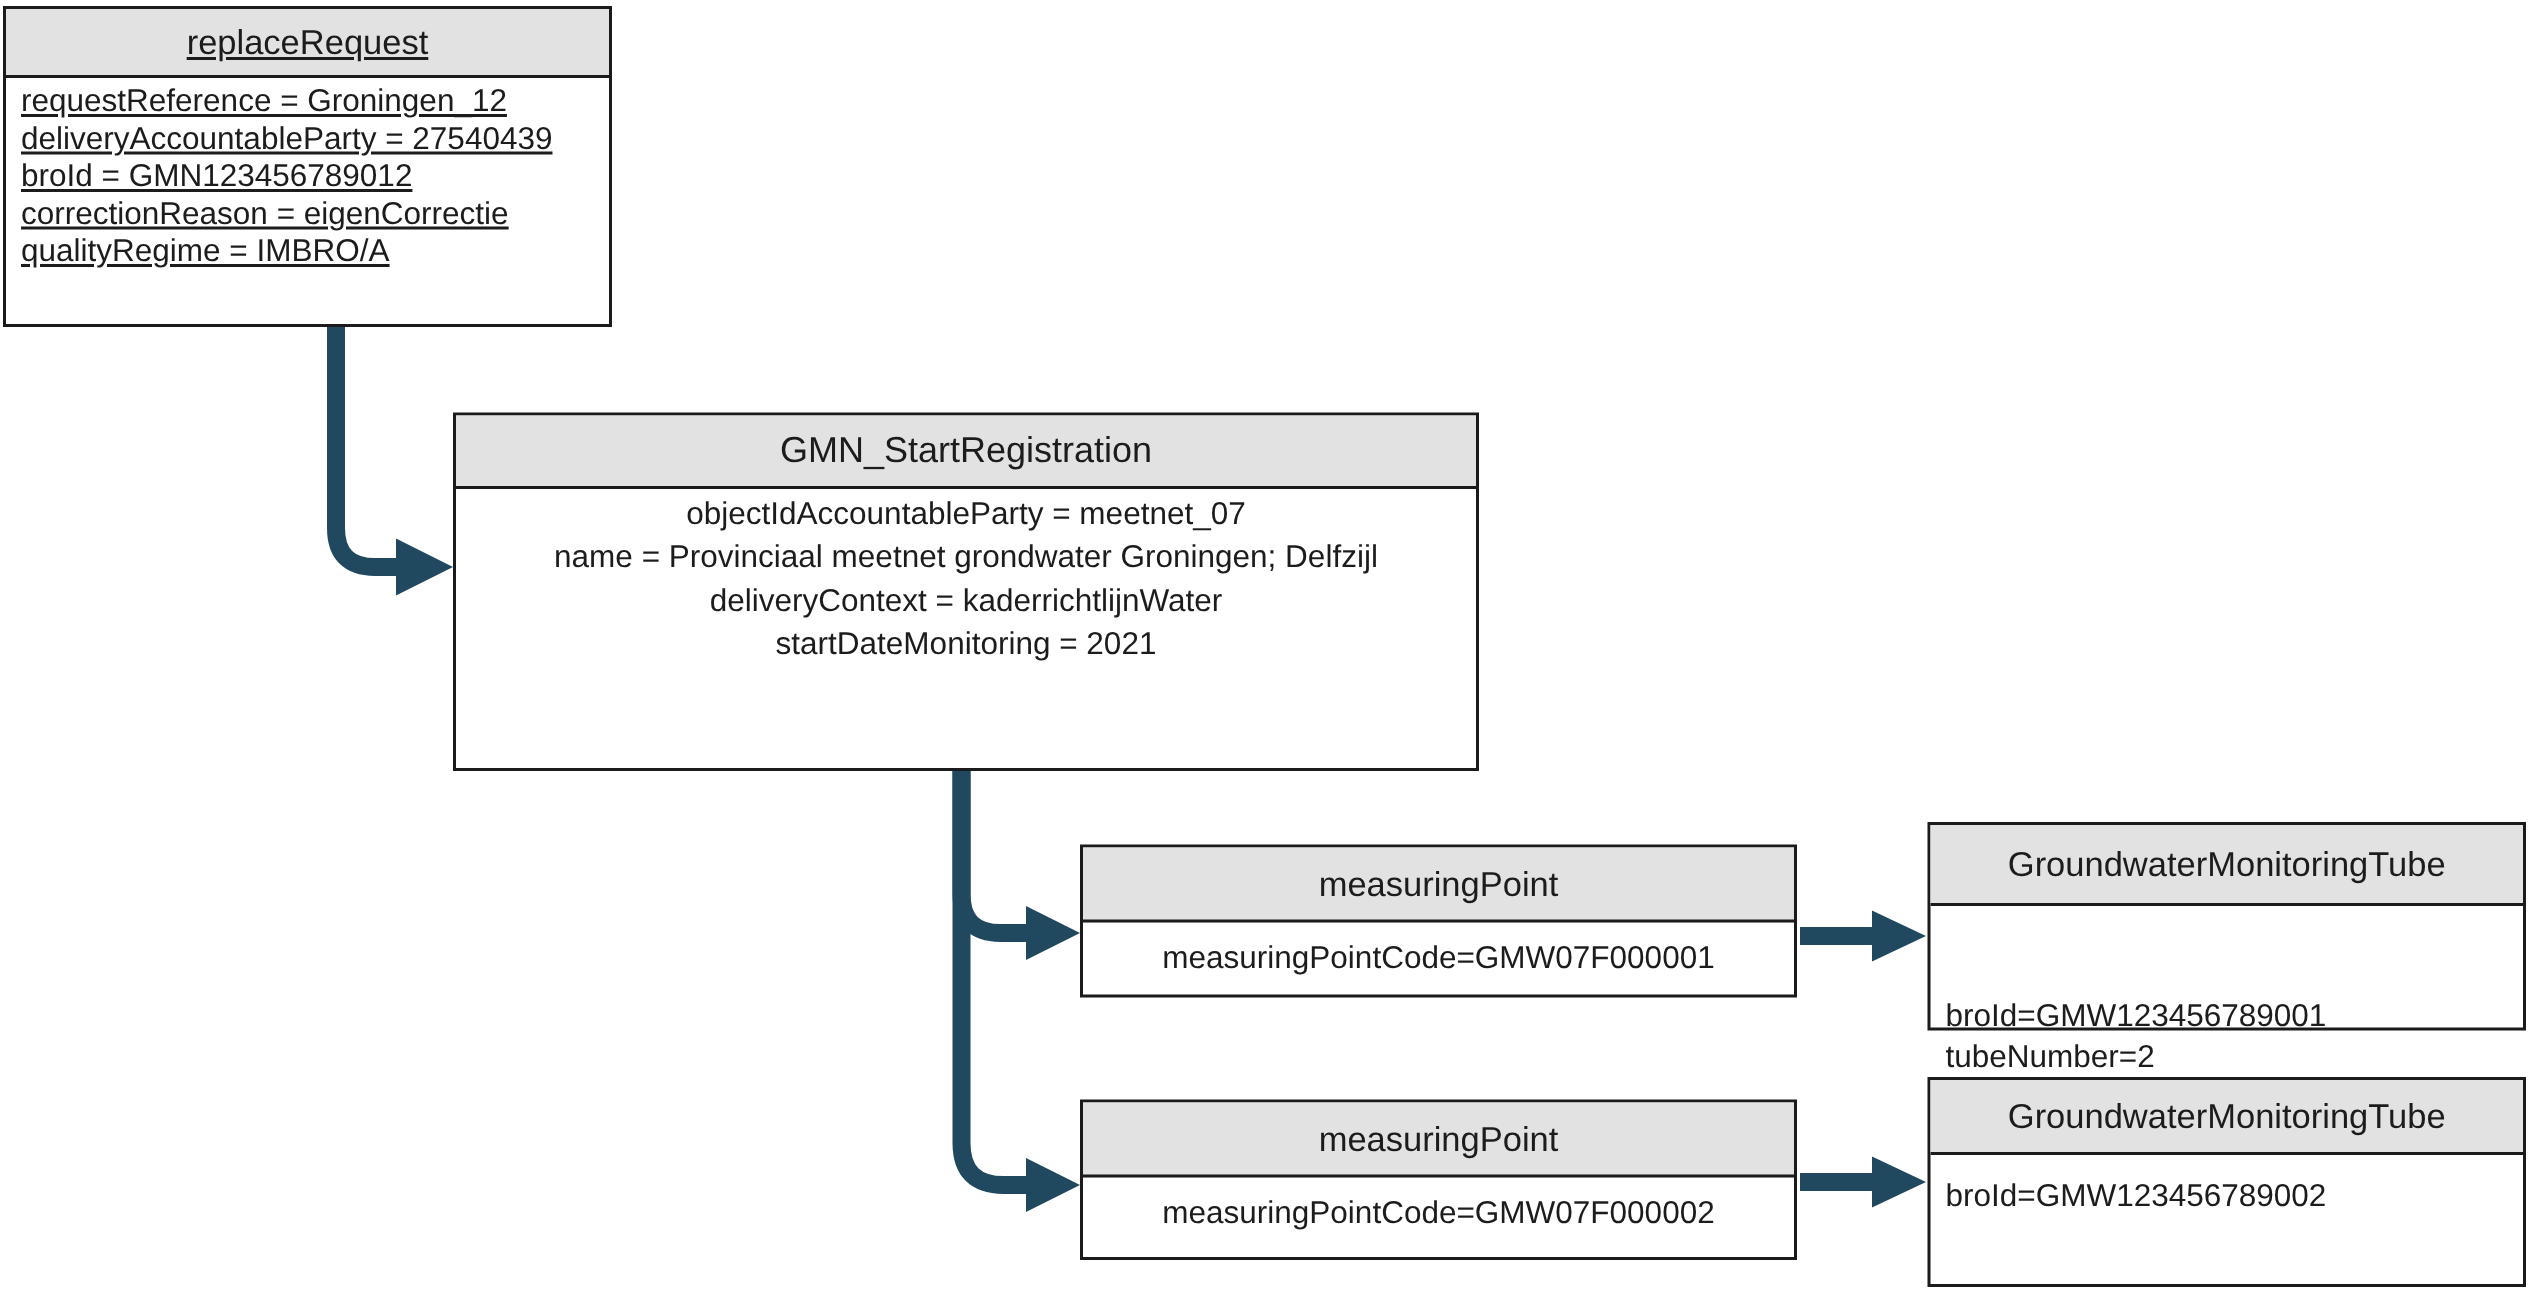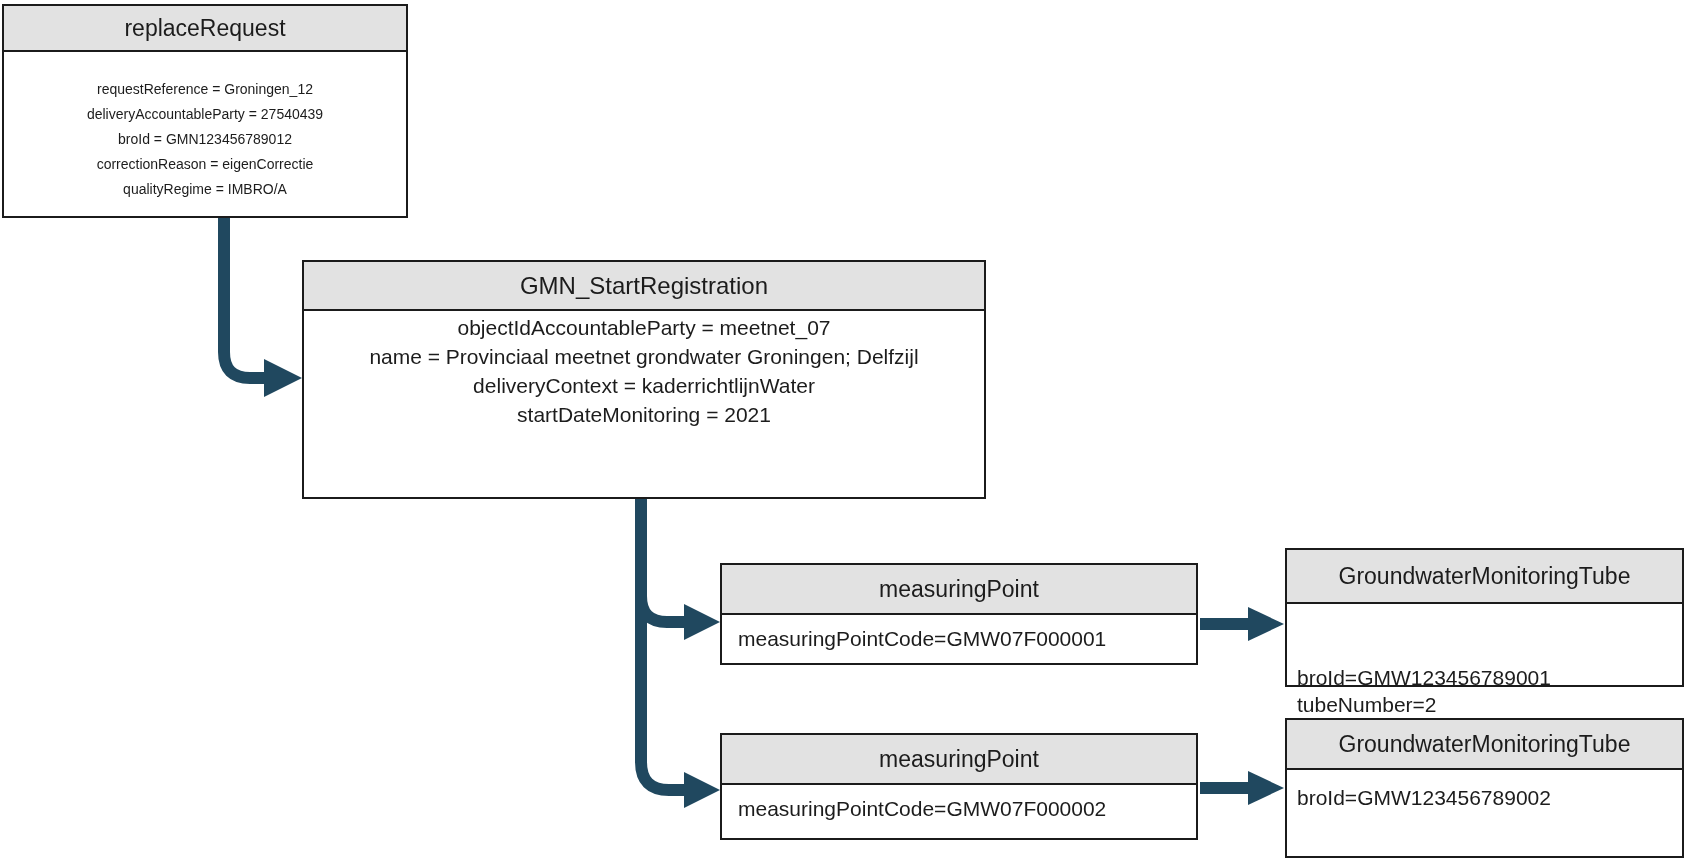--- a/index.html
+++ b/index.html
@@ -30,23 +30,23 @@
   .node-header{
     background:var(--header-fill);
     border-bottom:2px solid var(--border);
     display:flex;align-items:center;justify-content:center;
     font-size:23px;
     box-sizing:border-box;
   }
   .hdr-gmn{font-size:24px;}
   .node-body{box-sizing:border-box;}
   .attr{white-space:nowrap;}
-  .body-rr{padding:25px 10px;font-size:14px;line-height:25px;text-align:center;}
+  .body-rr{padding:3px 10px;font-size:21px;line-height:25px;}
   .body-gmn{padding:2px 11px;font-size:21px;line-height:29px;text-align:center;}
-  .body-mp{padding:11px 16px;font-size:21px;line-height:26px;}
+  .body-mp{padding:11px 16px;font-size:21px;line-height:26px;text-align:center;}
   .body-tube1{padding:16px 10px;font-size:21px;line-height:27px;margin-top:44px;}
   .body-tube2{padding:14px 10px;font-size:21px;line-height:27px;}
 </style>
 </head>
 <body>
 
 <div class="canvas">
 
   <svg class="edges" width="1686" height="864" viewBox="0 0 1686 864">
     <g>
@@ -64,34 +64,34 @@
     <g>
       <path class="edge-line" d="M1200 624 L1250 624"></path>
       <polygon class="edge-head" points="1248,607 1284,624 1248,641"></polygon>
     </g>
     <g>
       <path class="edge-line" d="M1200 788 L1250 788"></path>
       <polygon class="edge-head" points="1248,771 1284,788 1248,805"></polygon>
     </g>
   </svg>
 
-  <div class="node" style="left:2px;top:4px;width:406px;height:214px;">
+  <div class="node" style="left:2px;top:4px;width:406px;height:214px;text-decoration:underline;">
     <div class="node-header" style="height:46px;">
       <span>replaceRequest</span>
     </div>
     <div class="node-body body-rr">
       <div class="attr">requestReference = Groningen_12</div>
       <div class="attr">deliveryAccountableParty = 27540439</div>
       <div class="attr">broId = GMN123456789012</div>
       <div class="attr">correctionReason = eigenCorrectie</div>
       <div class="attr">qualityRegime = IMBRO/A</div>
     </div>
   </div>
 
-  <div class="node" style="left:302px;top:260px;width:684px;height:239px;">
+  <div class="node" style="left:302px;top:275px;width:684px;height:239px;">
     <div class="node-header hdr-gmn" style="height:49px;">
       <span>GMN_StartRegistration</span>
     </div>
     <div class="node-body body-gmn">
       <div class="attr">objectIdAccountableParty = meetnet_07</div>
       <div class="attr">name = Provinciaal meetnet grondwater Groningen; Delfzijl</div>
       <div class="attr">deliveryContext = kaderrichtlijnWater</div>
       <div class="attr">startDateMonitoring = 2021</div>
     </div>
   </div>

